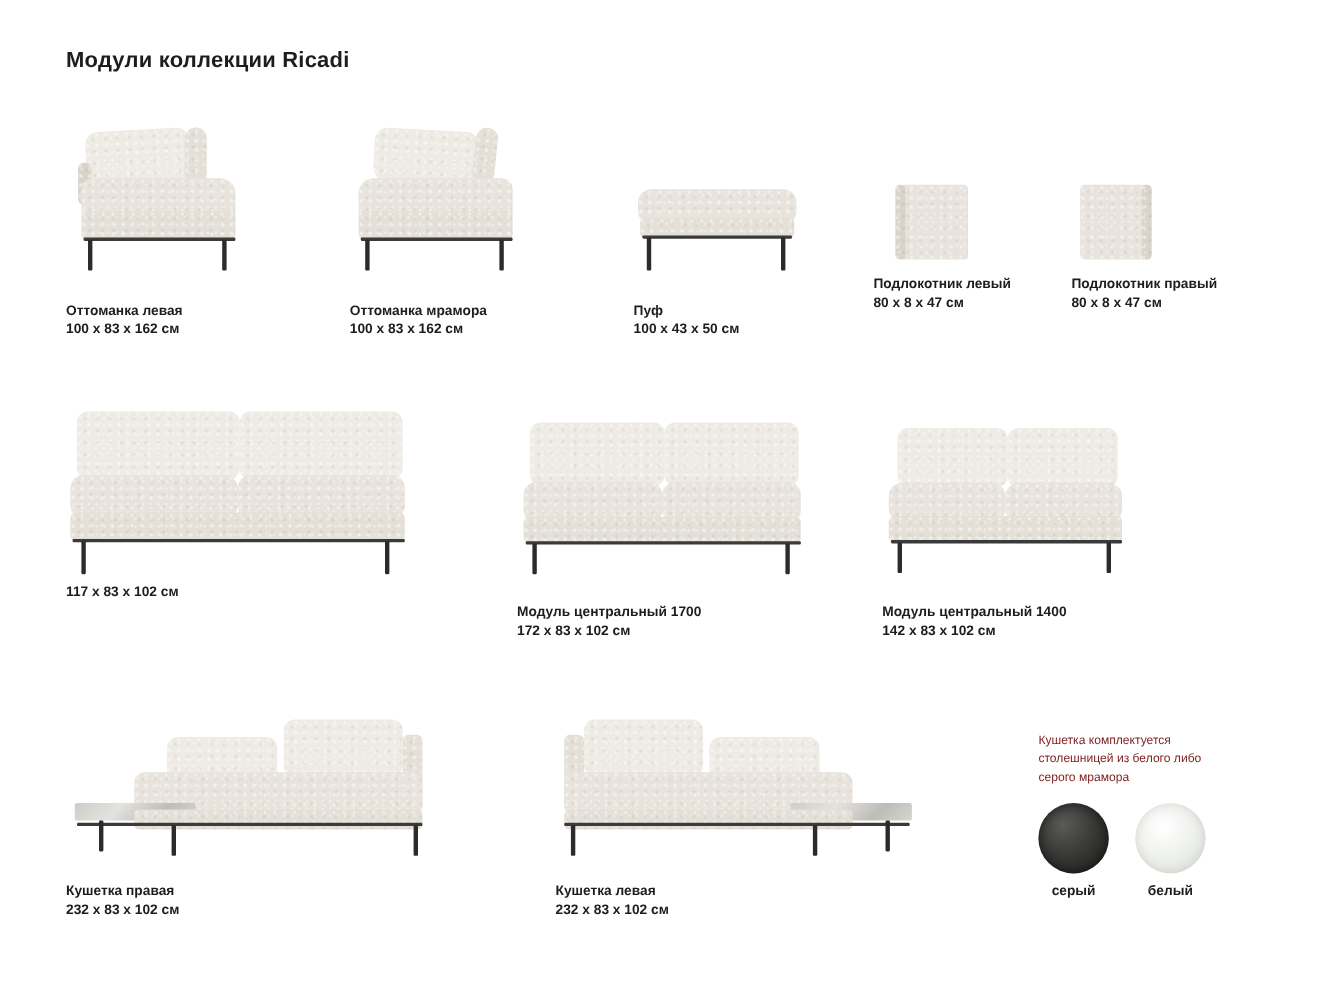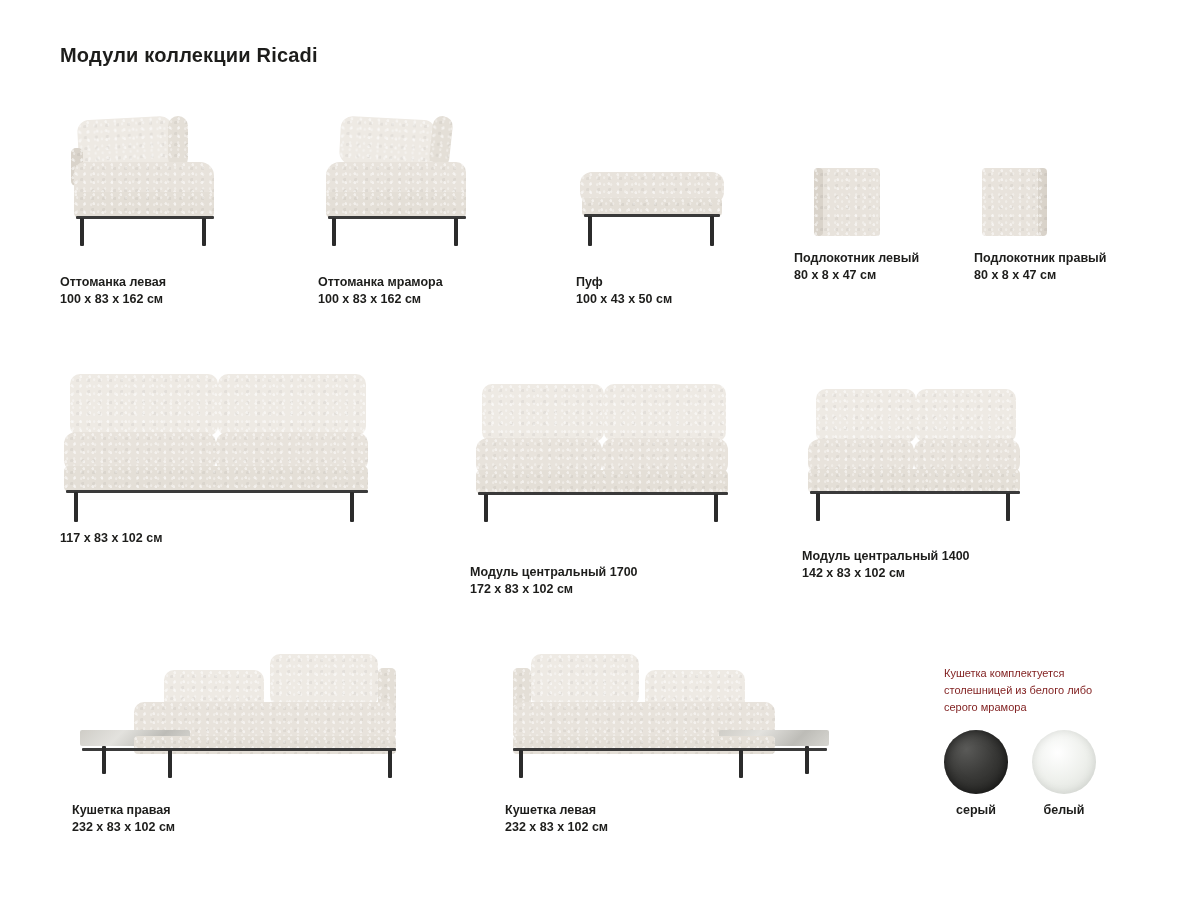--- a/index.html
+++ b/index.html
@@ -288,21 +288,21 @@
       <div class="fab" style="left:132px; top:58px; width:126px; height:38px; border-radius:12px;">
           <div class="tex"></div>
         </div>
       <div class="fab mid" style="left:6px; top:90px; width:252px; height:24px; border-radius:5px;">
           <div class="tex"></div>
         </div>
       <div class="rail" style="left:8px; top:112px; width:250px;"></div>
       <div class="leg" style="left:14px; top:114px; height:28px;"></div>
       <div class="leg" style="left:244px; top:114px; height:28px;"></div>
     </div>
-    <div class="caption" style="margin-top:34px;">Модуль центральный 1700</div>
+    <div class="caption" style="margin-top:18px;">Модуль центральный 1700</div>
     <div class="dims">172 x 83 x 102 см</div>
   </div>
 
   <div class="item" style="left:802px; top:385px; width:260px;">
     <div class="figure" style="height:145px;">
       <div class="fab light" style="left:14px; top:4px; width:100px; height:54px; border-radius:10px;">
           <div class="tex"></div>
         </div>
       <div class="fab light" style="left:114px; top:4px; width:100px; height:54px; border-radius:10px;">
           <div class="tex"></div>
@@ -317,21 +317,21 @@
           <div class="tex"></div>
         </div>
       <div class="rail" style="left:8px; top:106px; width:210px;"></div>
       <div class="leg" style="left:14px; top:108px; height:28px;"></div>
       <div class="leg" style="left:204px; top:108px; height:28px;"></div>
     </div>
     <div class="caption" style="margin-top:18px;">Модуль центральный 1400</div>
     <div class="dims">142 x 83 x 102 см</div>
   </div>
 
-  <div class="item" style="left:72px; top:640px; width:400px;">
+  <div class="item" style="left:60px; top:640px; width:400px;">
     <div class="figure" style="height:150px;">
       <div class="fab light" style="left:92px; top:30px; width:100px; height:48px; border-radius:10px;">
           <div class="tex"></div>
         </div>
       <div class="fab light" style="left:198px; top:14px; width:108px; height:52px; border-radius:10px;">
           <div class="tex"></div>
         </div>
       <div class="fab mid" style="left:306px; top:28px; width:18px; height:70px; border-radius:5px;">
           <div class="tex"></div>
         </div>

